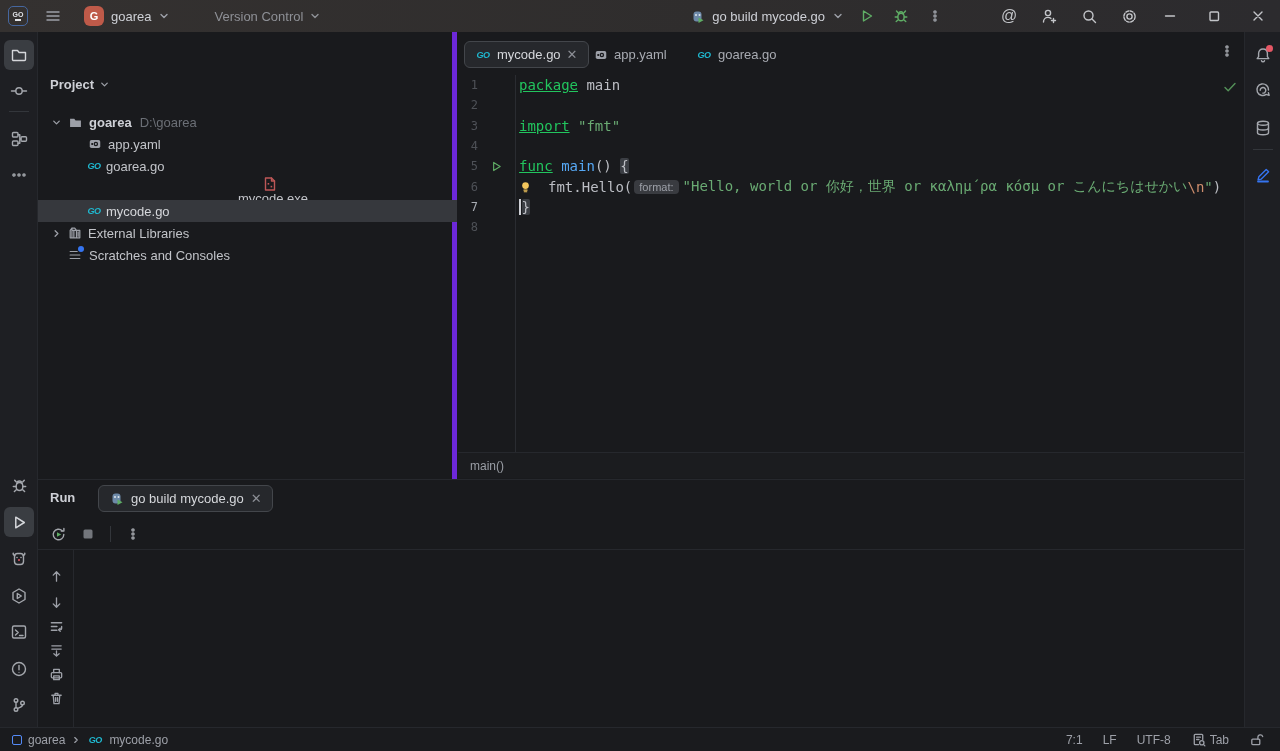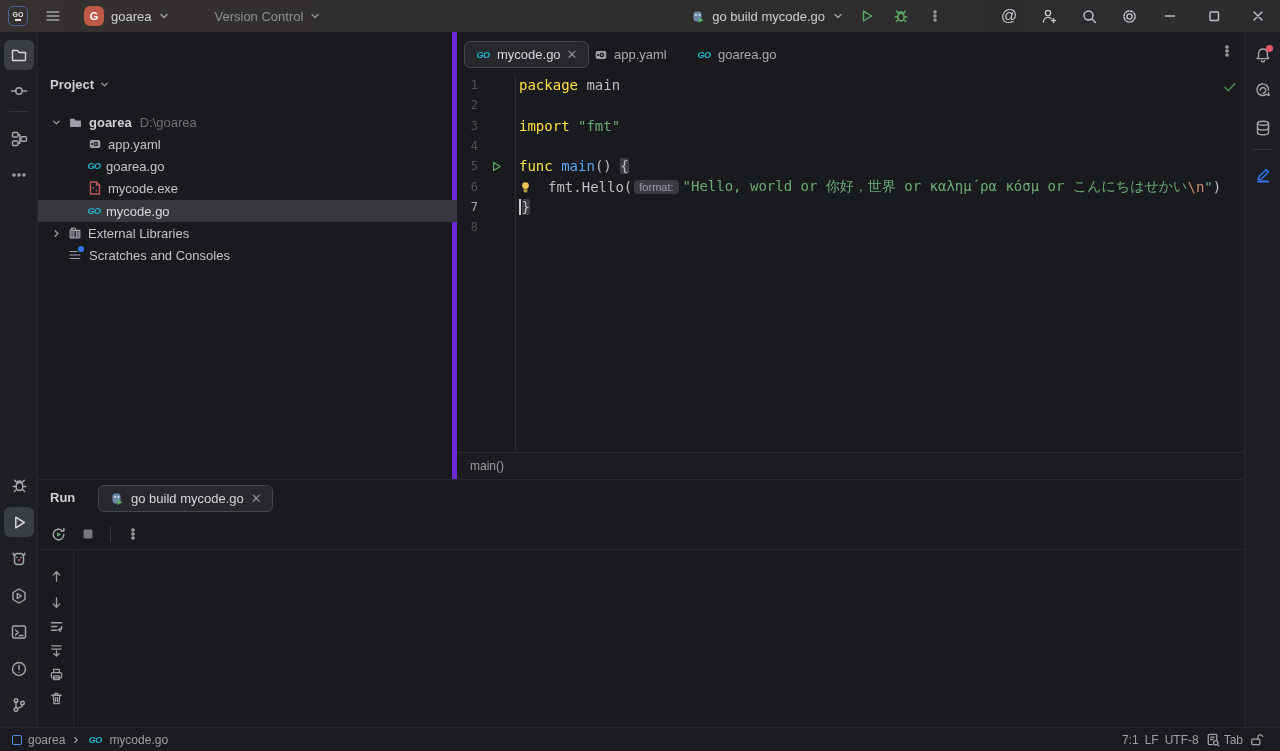--- a/index.html
+++ b/index.html
@@ -56,21 +56,21 @@
   .editor-kebab { position:absolute; right:10px; top:12px; color:#a4a7ad; }
   .ok-check { position:absolute; right:6px; top:47px; }
   .gutter-sep { position:absolute; left:57px; top:43px; width:1px; height:377px; background:#2a2c31; }
   #code-lines { position:absolute; left:0; top:43px; width:786px;
     font-family:"DejaVu Sans Mono","Liberation Mono",monospace; font-size:14px; }
   .cline { display:flex; height:20.3px; align-items:center; }
   .ln { width:20px; text-align:right; font-size:12px; color:#4e5157; flex:none; }
   .ln.cur { color:#a9adb4; }
   .gut { width:37px; flex:none; display:flex; align-items:center; justify-content:center; height:100%; }
   .ctext { white-space:pre; color:#bcbec4; padding-left:4px; display:flex; align-items:center; }
-  .kw { color:#fde047; }
+  .kw { color:#22c55e;text-decoration:underline; }
   .str { color:#6aab73; }
   .esc { color:#cf8e6d; }
   .fn { color:#56a8f5; }
   .brace-hl { background:#3b3e44; border-radius:2px; }
   .caret { display:inline-block; width:1.5px; height:16px; background:#ced0d6; margin-right:1px; }
   .inlay { font-family:"Liberation Sans",sans-serif; font-size:11px; color:#9da0a8; background:#393b40;
     border-radius:4px; padding:1px 5px; margin:0 4px 0 2px; }
   .bulb-wrap { display:inline-flex; width:29px; align-items:center; }
   #breadcrumbs { position:absolute; left:0; top:420px; width:786px; height:26px;
     border-top:1px solid #26282d; display:flex; align-items:center; padding-left:12px;
@@ -92,21 +92,21 @@
     justify-content:center; color:#9da0a8; }
   #console { position:absolute; left:37px; top:69px; right:0; bottom:0; padding:4px 0 0 6px;
     font-family:"DejaVu Sans Mono","Liberation Mono",monospace; font-size:13px; line-height:20.3px; color:#bcbec4; }
   .fold-arrow { color:#8b8e95; margin-right:2px; }
   .fold-pill { background:#45484d; border-radius:2px; padding:0 2px; }
 
   
   #statusbar { position:absolute; left:0; top:727px; width:1280px; height:24px; background:#1a1b1e;
     border-top:1px solid #26282d; display:flex; align-items:center; font-size:12px; color:#9da0a8; }
   .sb-left { display:flex; align-items:center; gap:6px; padding-left:12px; }
-  .sb-right { margin-left:auto; display:flex; align-items:center; gap:6px; padding-right:16px; }
+  .sb-right { margin-left:auto; display:flex; align-items:center; gap:20px; padding-right:16px; }
   .sb-item { display:flex; align-items:center; gap:4px; }
   .module-icon { width:10px; height:10px; border:1.5px solid #548af7; border-radius:2px; }
 </style>
 </head>
 <body>
 
 <div id="titlebar">
   <div class="tb-group" style="left:8px; gap:10px;">
     <div class="app-logo">
         <span>GO</span>
@@ -406,21 +406,21 @@
       </svg>
     </span>
     <span>app.yaml</span>
   </div>
 
   <div class="tree-row" style="top:123px; padding-left:48px;">
     <span class="go-badge" style="margin-right:4px;">GO</span>
     <span>goarea.go</span>
   </div>
 
-  <div class="tree-row" style="top:145px; padding-left:51px;">
+  <div class="tree-row" style="top:145px; padding-left:51px;flex-direction:column;">
     <span class="icon" style="margin-right:7px; color:#bd5757;">
       <svg width="12" height="14" viewBox="0 0 12 14">
         <path d="M1.5 1h6l3 3v9h-9z"></path>
           <path d="M7.5 1v3h3"></path>
         <rect x="3.6" y="6" width="1.6" height="1.6" fill="#bd5757" stroke="none"></rect>
         <rect x="6.6" y="8.8" width="1.6" height="1.6" fill="#bd5757" stroke="none"></rect>
       </svg>
     </span>
     <span>mycode.exe</span>
   </div>

